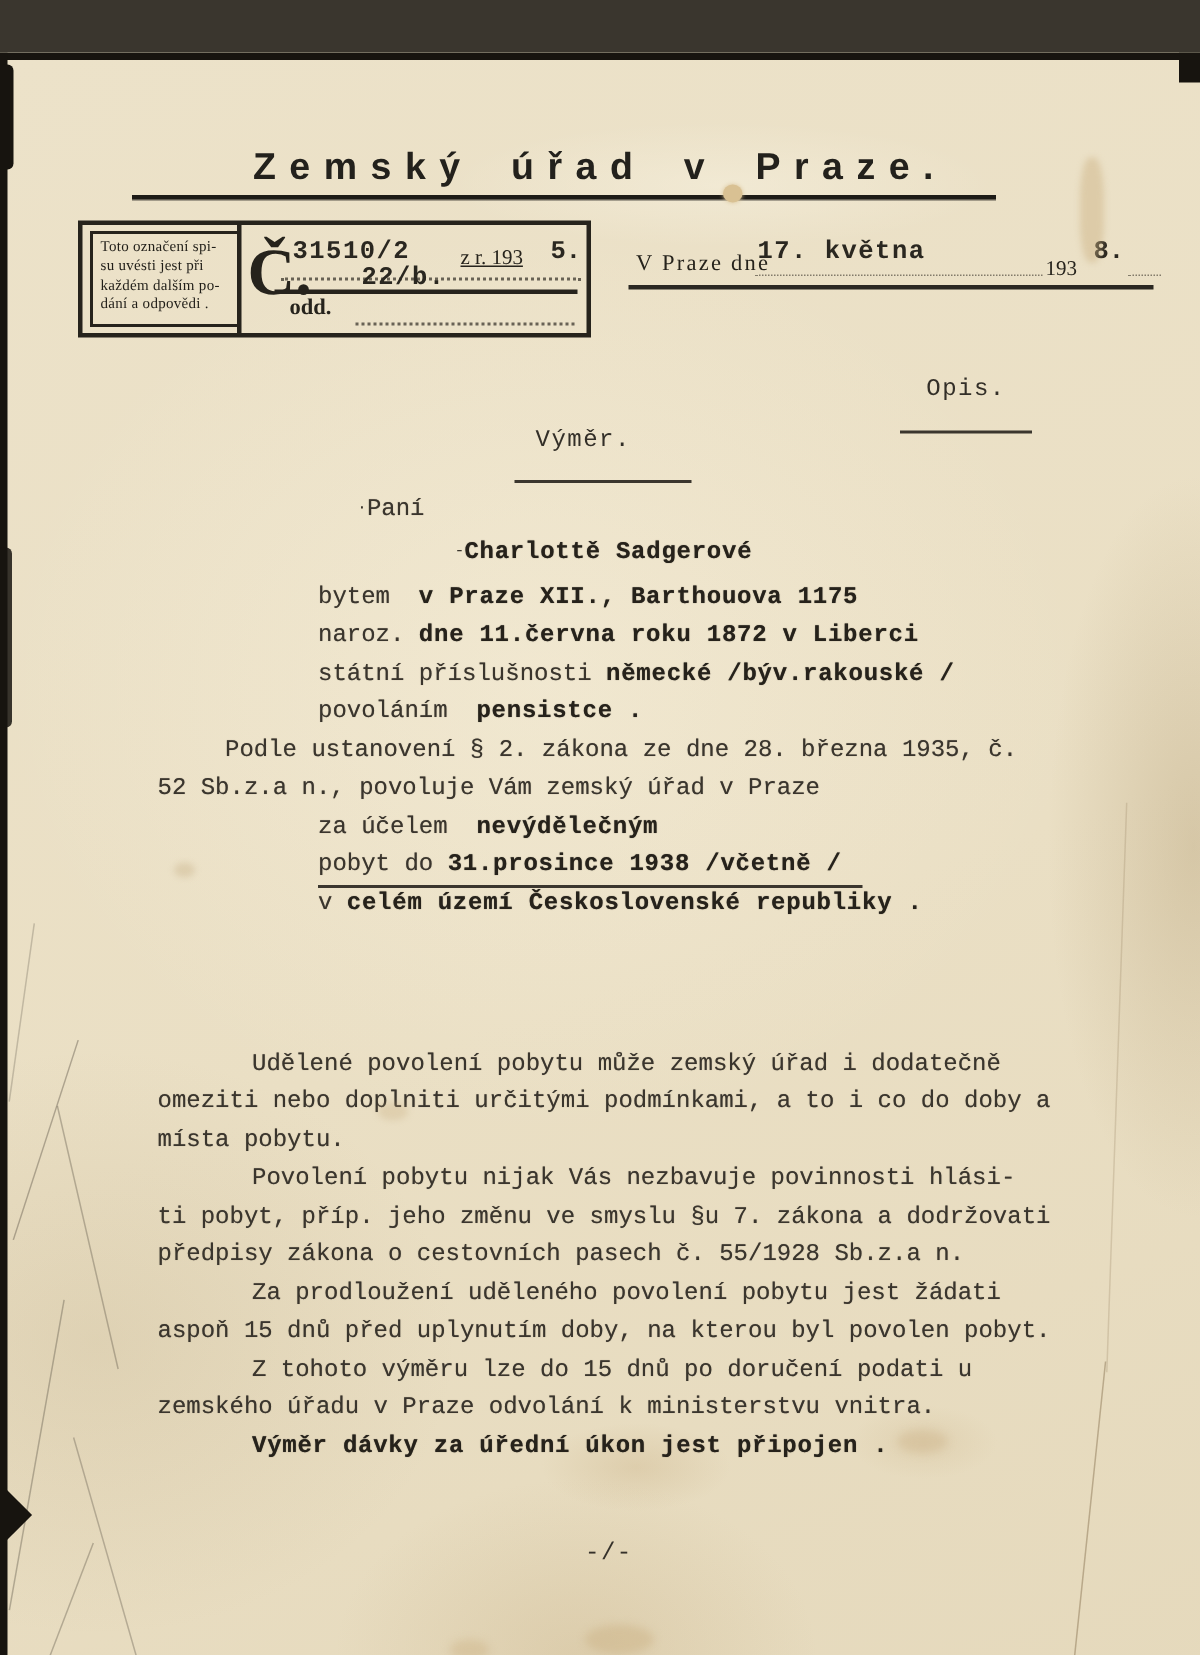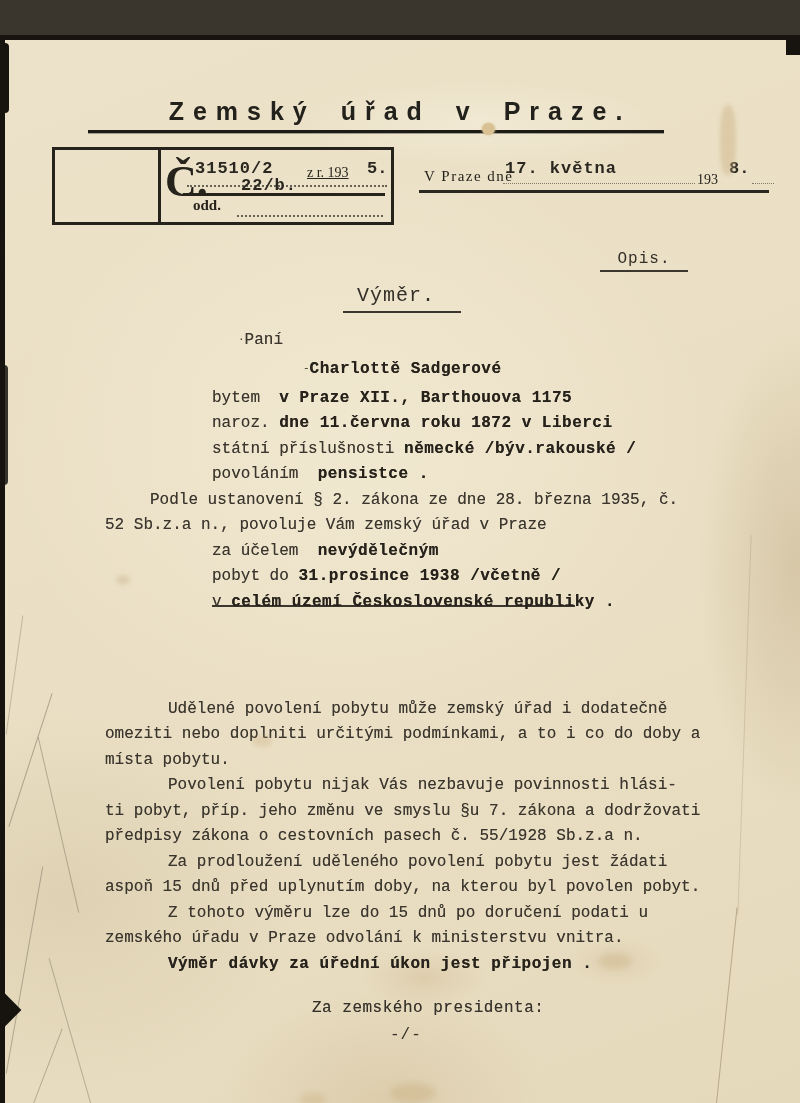--- a/index.html
+++ b/index.html
@@ -59,53 +59,59 @@
   .date-prefix{position:absolute;left:424px;top:133px;font-family:"Liberation Serif",serif;
     font-size:15px;color:#26231c;letter-spacing:1.5px;}
   .date-typed{position:absolute;left:505px;top:124px;font-size:17px;font-weight:700;color:#2a2720;letter-spacing:1px;}
   .date-193{position:absolute;left:697px;top:137px;font-family:"Liberation Serif",serif;font-size:14px;color:#26231c;}
   .date-8{position:absolute;left:729px;top:124px;font-size:17px;font-weight:700;color:#2a2720;}
   .date-dots{position:absolute;left:503px;top:148px;width:192px;border-bottom:1.5px dotted rgba(60,55,45,.6);}
   .date-dots2{position:absolute;left:752px;top:148px;width:22px;border-bottom:1.5px dotted rgba(60,55,45,.6);}
   .date-rule{position:absolute;left:419px;top:155px;width:350px;height:2.5px;background:#2b2822;}
   
   .opis{position:absolute;left:600px;top:215px;width:88px;text-align:center;font-size:16px;
-    color:#332f28;border-bottom:2px solid #3b362e;padding-bottom:2px;letter-spacing:1px;}
-  .vymer{position:absolute;left:343px;top:249px;width:118px;font-size:20px;color:#332f28;
-    border-bottom:2px solid #3b362e;padding-bottom:4px;padding-left:14px;box-sizing:border-box;letter-spacing:1px;}
+    color:#332f28;border-bottom:2px solid #3b362e;padding-bottom:19px;letter-spacing:1px;}
+  .vymer{position:absolute;left:343px;top:249px;width:118px;font-size:16px;color:#332f28;
+    border-bottom:2px solid #3b362e;padding-bottom:18px;padding-left:14px;box-sizing:border-box;letter-spacing:1px;}
   
   .body-lines{position:absolute;left:0;top:292px;width:800px;font-size:16px;line-height:25.5px;
     white-space:pre;color:#3a352d;}
   .line{height:25.5px;}
   .ind-margin{margin-left:105px;}
   .ind-podle{margin-left:150px;}
   .ind-para{margin-left:168px;}
   .ind-addr{margin-left:212px;}
   .ind-pani{margin-left:238px;}
   .ind-name{margin-left:303px;}
   .s-t{color:#3a352d;text-shadow:0 0 .5px rgba(58,53,45,.55);}
   .s-b{color:#262younger;}
   .s-b{color:#26221b;font-weight:700;text-shadow:0 0 .6px rgba(38,34,27,.7);letter-spacing:.5px;}
   .s-m{font-size:11px;vertical-align:2px;color:#3a352d;}
-  .u{display:inline-block;border-bottom:2px solid #3b362e;padding-right:14px;padding-bottom:15px;}
+  .u{display:inline-block;border-bottom:2px solid #3b362e;padding-right:14px;padding-bottom:0;}
   
   .sign1{position:absolute;left:312px;top:964px;font-size:16px;color:#35312a;letter-spacing:.5px;
     text-shadow:0 0 .5px rgba(58,53,45,.55);}
   .sign2{position:absolute;left:390px;top:991px;font-size:16px;color:#35312a;letter-spacing:1px;}
 </style>
 </head>
 <body>
 
 <div class="page">
 
   <div class="title">Zemský úřad v Praze.</div>
   <div class="title-rule"></div>
   <div class="stain" style="left:482px;top:88px;width:13px;height:12px;background:#d9c193;box-shadow:0 0 3px #d9c193;"></div>
 
   <div class="refbox">
+    <div class="refnote">
+      <div>Toto označení spi-</div>
+      <div>su uvésti jest při</div>
+      <div>každém dalším po-</div>
+      <div>dání a odpovědi .</div>
+    </div>
     <div class="refdivider"></div>
     <div class="refC">Č.</div>
     <div class="ref-num">31510/2</div>
     <div class="ref-zr">z r. 193</div>
     <div class="ref-5">5.</div>
     <div class="ref-dots1"></div>
     <div class="ref-solid"></div>
     <div class="ref-odd">odd.</div>
     <div class="ref-22b">22/b.</div>
     <div class="ref-dots2"></div>
@@ -117,21 +123,20 @@
   <div class="date-8">8.</div>
   <div class="date-dots"></div>
   <div class="date-dots2"></div>
   <div class="date-rule"></div>
 
   <div class="opis">Opis.</div>
   <div class="vymer">Výměr.</div>
 
   <div class="body-lines"><div class="line ind-pani"><span class="s-m">·</span><span class="s-t">Paní</span></div><div class="line ind-name" style="margin-top: 3.825px;"><span class="s-m">-</span><span class="s-b">Charlottě Sadgerové</span></div><div class="line ind-addr" style="margin-top: 3.825px;"><span class="s-t">bytem  </span><span class="s-b">v Praze XII., Barthouova 1175</span></div><div class="line ind-addr"><span class="s-t">naroz. </span><span class="s-b">dne 11.června roku 1872 v Liberci</span></div><div class="line ind-addr"><span class="s-t">státní příslušnosti </span><span class="s-b">německé /býv.rakouské /</span></div><div class="line ind-addr"><span class="s-t">povoláním  </span><span class="s-b">pensistce .</span></div><div class="line ind-podle"><span class="s-t">Podle ustanovení § 2. zákona ze dne 28. března 1935, č.</span></div><div class="line ind-margin"><span class="s-t">52 Sb.z.a n., povoluje Vám zemský úřad v Praze</span></div><div class="line ind-addr"><span class="s-t">za účelem  </span><span class="s-b">nevýdělečným</span></div><div class="line ind-addr"><span class="u"><span class="s-t">pobyt do </span><span class="s-b">31.prosince 1938 /včetně /</span></span></div><div class="line ind-addr"><span class="s-t">v </span><span class="s-b">celém území Československé republiky .</span></div><div class="line ind-para" style="margin-top: 81.6px;"><span class="s-t">Udělené povolení pobytu může zemský úřad i dodatečně</span></div><div class="line ind-margin"><span class="s-t">omeziti nebo doplniti určitými podmínkami, a to i co do doby a</span></div><div class="line ind-margin"><span class="s-t">místa pobytu.</span></div><div class="line ind-para"><span class="s-t">Povolení pobytu nijak Vás nezbavuje povinnosti hlási-</span></div><div class="line ind-margin"><span class="s-t">ti pobyt, příp. jeho změnu ve smyslu §u 7. zákona a dodržovati</span></div><div class="line ind-margin"><span class="s-t">předpisy zákona o cestovních pasech č. 55/1928 Sb.z.a n.</span></div><div class="line ind-para"><span class="s-t">Za prodloužení uděleného povolení pobytu jest žádati</span></div><div class="line ind-margin"><span class="s-t">aspoň 15 dnů před uplynutím doby, na kterou byl povolen pobyt.</span></div><div class="line ind-para"><span class="s-t">Z tohoto výměru lze do 15 dnů po doručení podati u</span></div><div class="line ind-margin"><span class="s-t">zemského úřadu v Praze odvolání k ministerstvu vnitra.</span></div><div class="line ind-para"><span class="s-b">Výměr dávky za úřední úkon jest připojen .</span></div></div>
 
-  <div class="sign1">Za zemského presidenta:</div>
   <div class="sign2">-/-</div>
 
   <div class="stain" style="left:720px;top:70px;width:16px;height:70px;border-radius:40%;background:rgba(205,178,130,.45);filter:blur(2px);"></div>
   <div class="stain" style="left:390px;top:1048px;width:46px;height:20px;background:rgba(200,172,124,.40);filter:blur(3px);"></div>
   <div class="stain" style="left:300px;top:1058px;width:26px;height:14px;background:rgba(200,172,124,.35);filter:blur(3px);"></div>
   <div class="stain" style="left:598px;top:918px;width:34px;height:16px;background:rgba(198,170,122,.30);filter:blur(3px);"></div>
   <div class="stain" style="left:252px;top:700px;width:20px;height:12px;background:rgba(198,170,122,.28);filter:blur(2px);"></div>
   <div class="stain" style="left:116px;top:540px;width:14px;height:10px;background:rgba(190,162,115,.30);filter:blur(2px);"></div>
   <div class="crease" style="left:724px;top:872px;height:240px;background:rgba(148,128,95,.55);transform:rotate(6deg);"></div>
   <div class="crease" style="left:744px;top:500px;height:380px;background:rgba(160,140,105,.30);transform:rotate(2deg);"></div>

